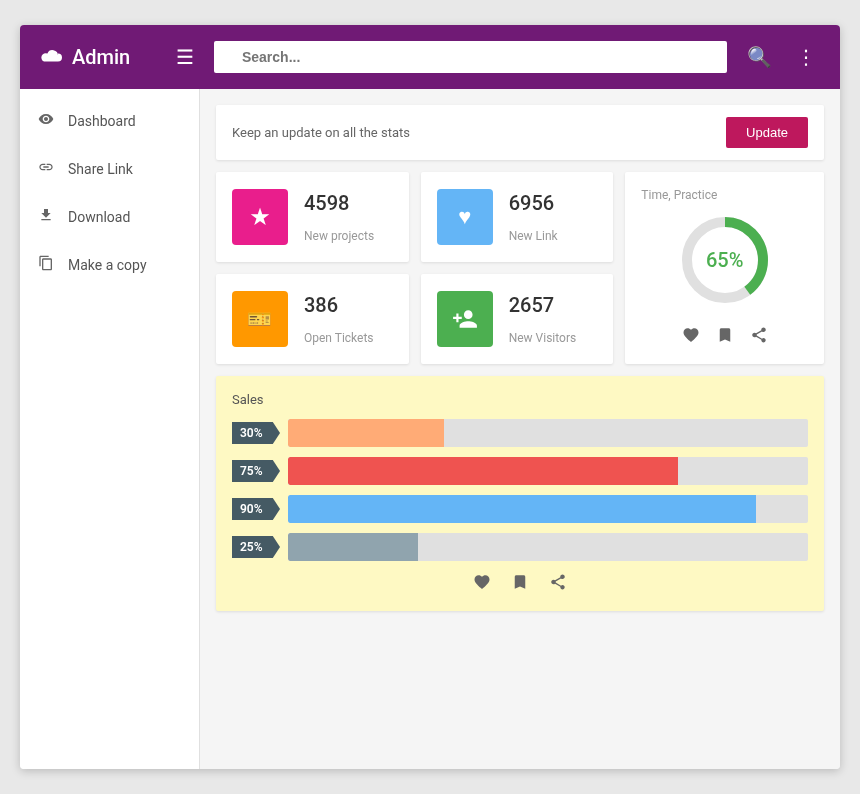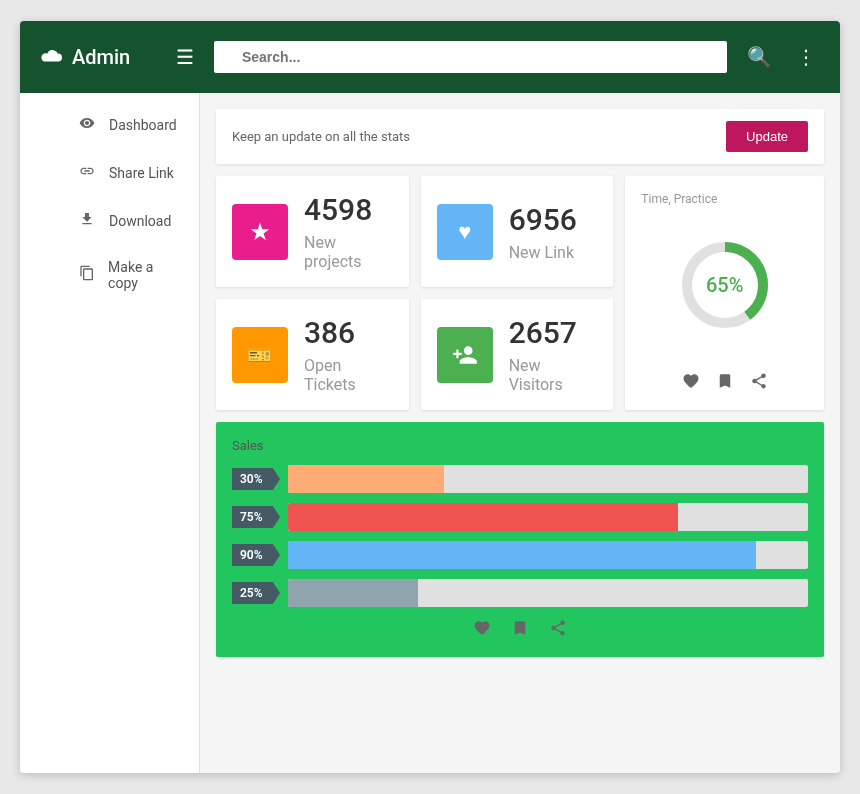--- a/index.html
+++ b/index.html
@@ -14,22 +14,22 @@
     }
     .app-container {
       width: 820px;
       background: #f5f5f5;
       box-shadow: 0 2px 10px rgba(0,0,0,0.2);
       border-radius: 4px;
       overflow: hidden;
     }
     
     .header {
-      background: #14532d;
-      height: 72px;
+      background: #701a75;
+      height: 64px;
       display: flex;
       align-items: center;
       padding: 0 16px;
       gap: 12px;
     }
     .header-logo {
       display: flex;
       align-items: center;
       gap: 8px;
       color: white;
@@ -74,21 +74,20 @@
       display: flex;
     }
     
     .sidebar {
       width: 180px;
       background: white;
       min-height: 680px;
       padding-top: 8px;
       border-right: 1px solid #e0e0e0;
       flex-shrink: 0;
-      padding-left: 41px;
     }
     .sidebar-item {
       display: flex;
       align-items: center;
       gap: 12px;
       padding: 14px 16px;
       cursor: pointer;
       color: #555;
       font-size: 14px;
       transition: background 0.2s;
@@ -148,28 +147,28 @@
       justify-content: center;
       color: white;
       font-size: 24px;
       flex-shrink: 0;
     }
     .stat-icon-pink { background: #E91E8C; }
     .stat-icon-blue { background: #64B5F6; }
     .stat-icon-orange { background: #FF9800; }
     .stat-icon-green { background: #4CAF50; }
     .stat-info .stat-number {
-      font-size: 30px;
+      font-size: 20px;
       font-weight: 500;
       color: #333;
     }
     .stat-info .stat-label {
-      font-size: 16px;
+      font-size: 12px;
       color: #999;
-      margin-top: 6px;
+      margin-top: 14px;
     }
     
     .donut-card {
       background: white;
       border-radius: 2px;
       padding: 16px;
       box-shadow: 0 1px 3px rgba(0,0,0,0.1);
       display: flex;
       flex-direction: column;
       align-items: center;
@@ -200,21 +199,21 @@
       gap: 16px;
       margin-top: 8px;
     }
     .donut-action-icon {
       font-size: 18px;
       color: #666;
       cursor: pointer;
     }
     
     .sales-card {
-      background: #22c55e;
+      background: #fef9c3;
       border-radius: 2px;
       box-shadow: 0 1px 3px rgba(0,0,0,0.1);
       padding: 16px;
     }
     .sales-title {
       font-size: 13px;
       color: #555;
       margin-bottom: 12px;
     }
     .bar-row {

